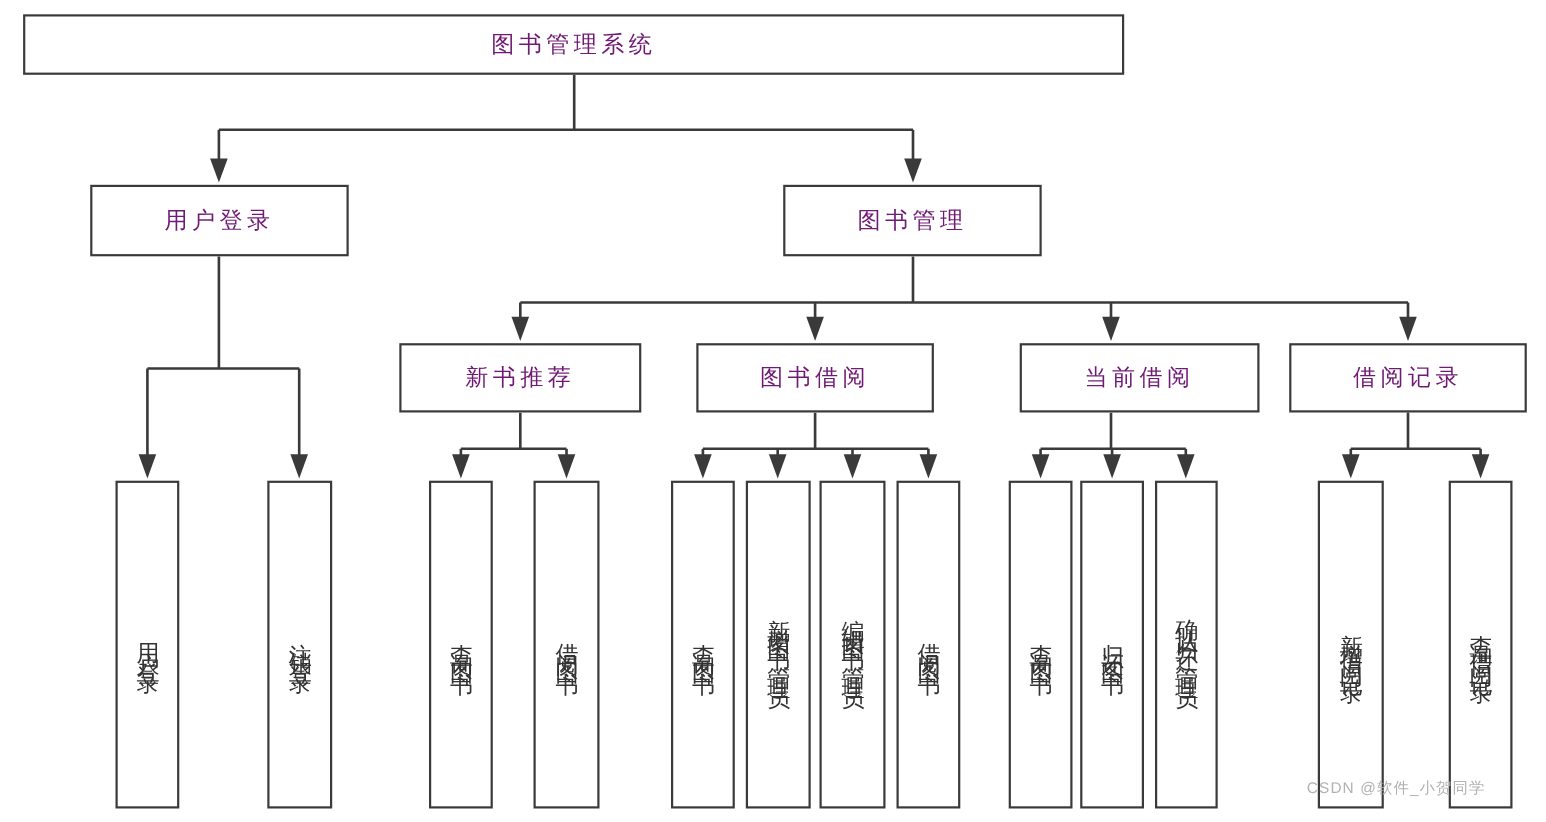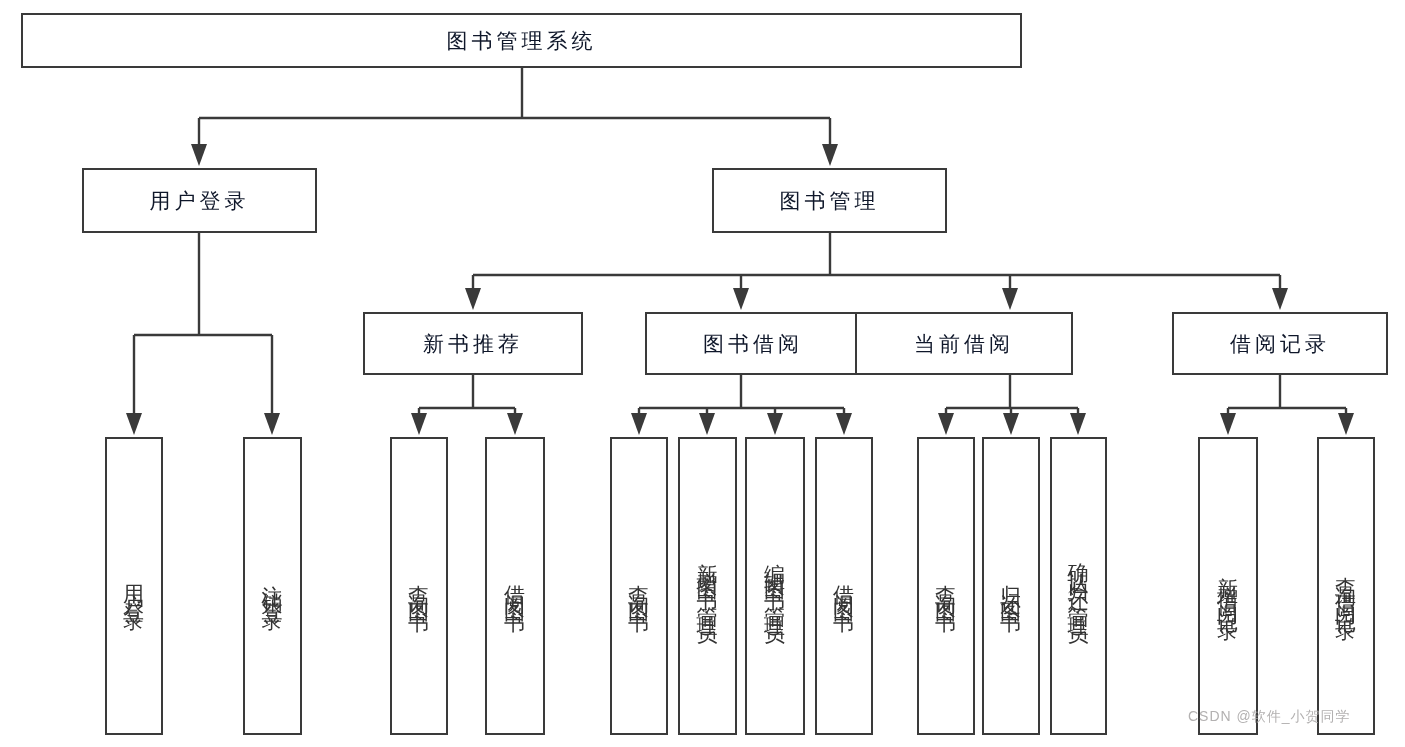--- a/index.html
+++ b/index.html
@@ -23,21 +23,21 @@
     background: #ffffff;
     border: 2.5px solid #3a3a3a;
     display: flex;
     align-items: center;
     justify-content: center;
     z-index: 2;
   }
   .h-label {
     font-size: 21px;
     letter-spacing: 4px;
-    color: #0f172a;
+    color: #701a75;
     white-space: nowrap;
     line-height: 1;
   }
   .leaf { top: 437px; height: 298px; }
   .v-label {
     writing-mode: vertical-rl;
     text-orientation: mixed;
     font-size: 21px;
     letter-spacing: 0.42em;
     color: #333333;
@@ -135,24 +135,24 @@
   <div class="box lvl2" style="left:82px; width:235px;">
     <span class="h-label">用户登录</span>
   </div>
   <div class="box lvl3" style="left:363px; width:220px;">
     <span class="h-label">新书推荐</span>
   </div>
 
   <div class="box lvl2" style="left:712px; width:235px;">
     <span class="h-label">图书管理</span>
   </div>
-  <div class="box lvl3" style="left:633px; width:216px;margin-left:12px;">
+  <div class="box lvl3" style="left:633px; width:216px;">
     <span class="h-label">图书借阅</span>
   </div>
-  <div class="box lvl3" style="left:855px; width:218px;">
+  <div class="box lvl3" style="left:927px; width:218px;">
     <span class="h-label">当前借阅</span>
   </div>
   <div class="box lvl3" style="left:1172px; width:216px;">
     <span class="h-label">借阅记录</span>
   </div>
 
   <div class="box leaf" style="left:105px; width:58px;">
     <span class="v-label">用户登录</span>
   </div>
   <div class="box leaf" style="left:243px; width:59px;">

